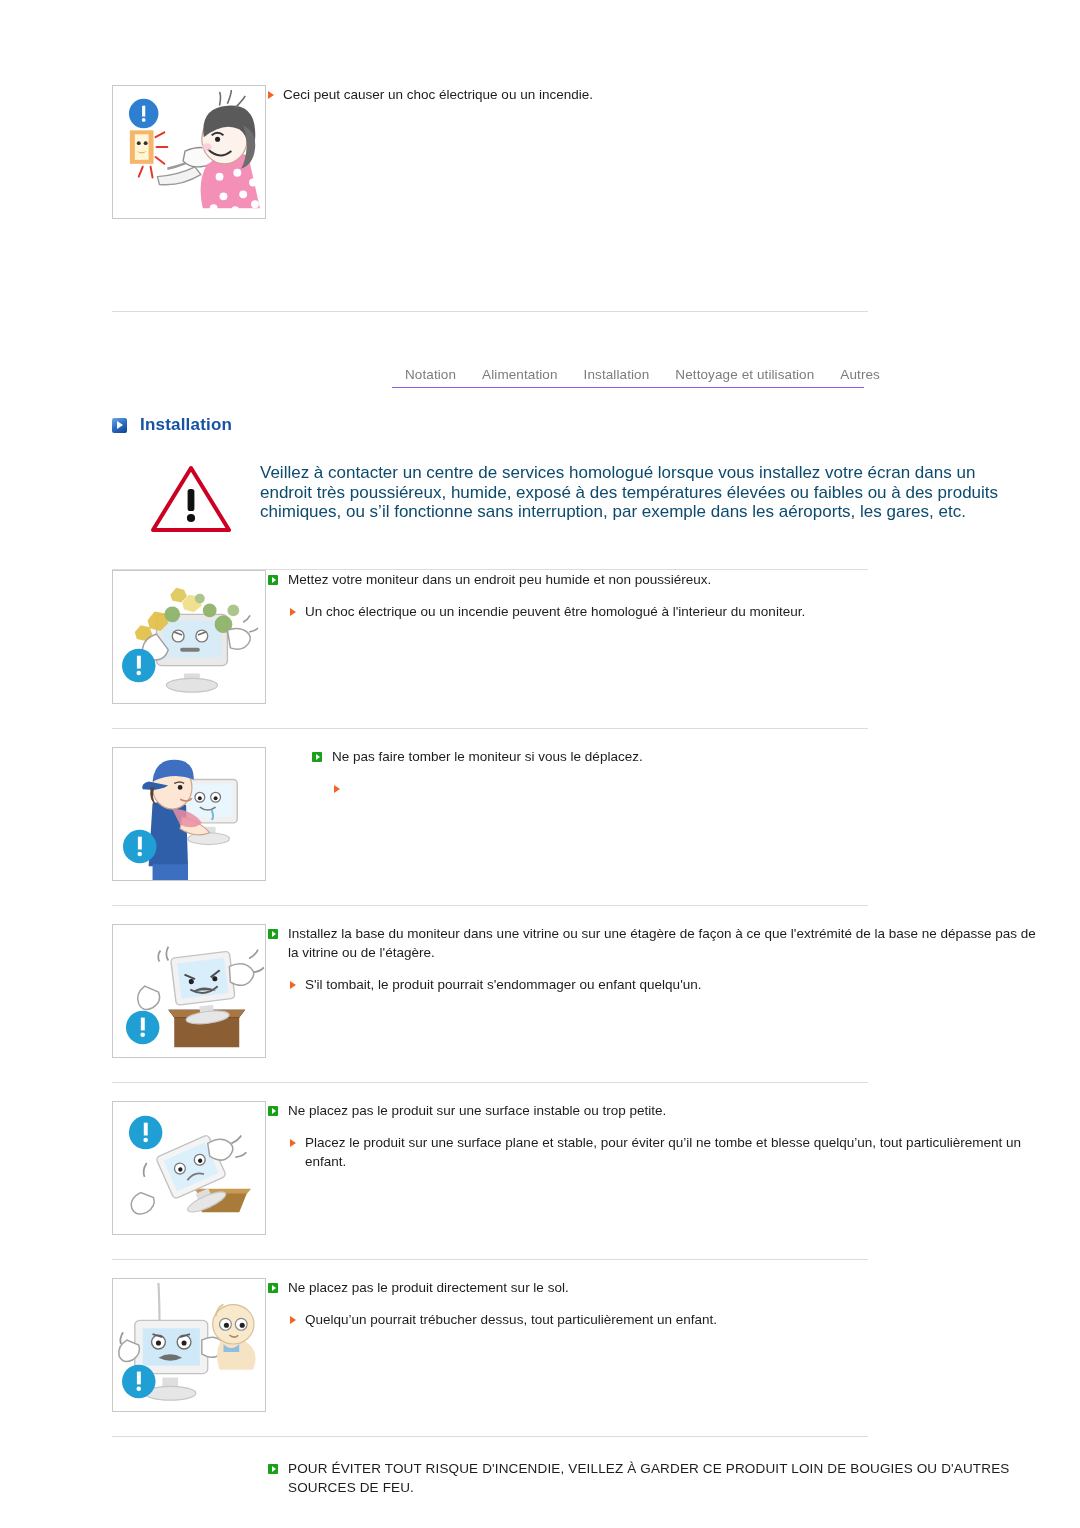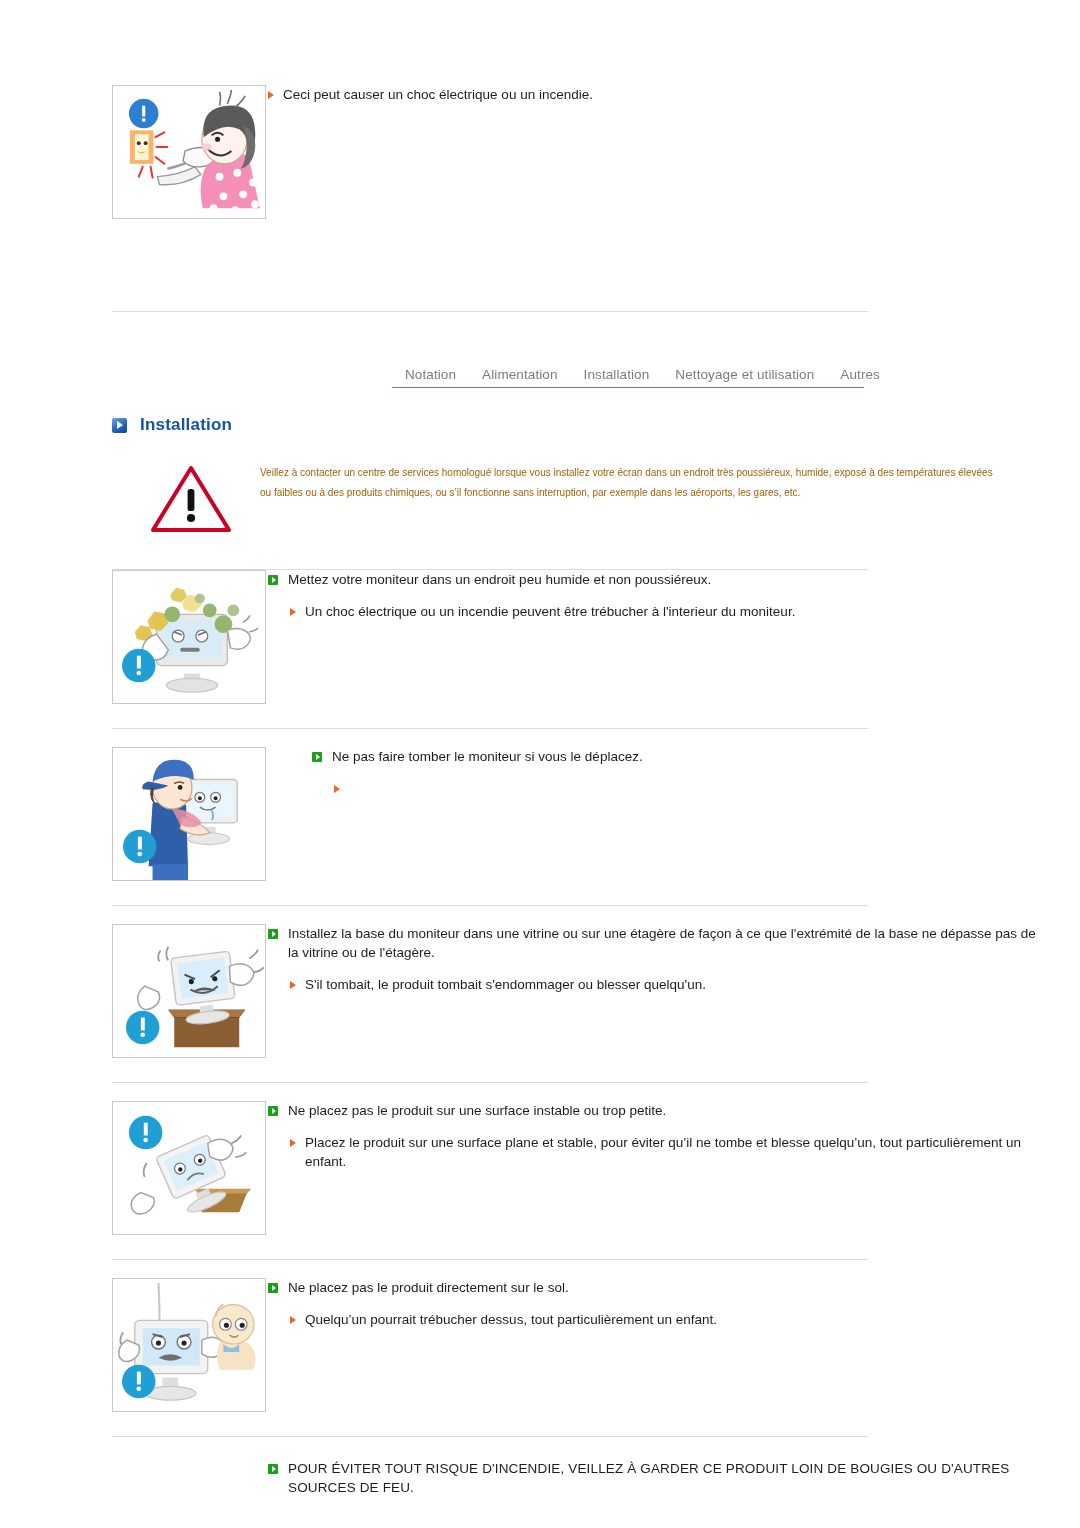--- a/index.html
+++ b/index.html
@@ -139,23 +139,23 @@
   .txt {
     font-size: 13.5px;
     line-height: 19px;
     color: #1d1d1d;
   }
   .txt.caps { letter-spacing: .15px; }
   .gap-sm { height: 13px; }
   .gap-md { height: 17px; }
 
   .para {
-    font-size: 10px;
+    font-size: 17px;
     line-height: 19.5px;
-    color: #a16207;
+    color: #0c4a6e;
   }
 </style>
 </head>
 <body>
 
 <div class="page">
 
   <div class="row" style="margin-top:85px;">
     <div class="thumb-cell">
       <div class="illus">
@@ -297,21 +297,21 @@
       </div>
     </div>
     <div class="text-cell">
       <div class="b-green">
         <span class="g-sq"></span>
         <span class="txt">Mettez votre moniteur dans un endroit peu humide et non poussiéreux.</span>
       </div>
       <div class="gap-sm"></div>
       <div class="b-orange">
         <span class="o-tri"></span>
-        <span class="txt">Un choc électrique ou un incendie peuvent être trébucher à l'interieur du moniteur.</span>
+        <span class="txt">Un choc électrique ou un incendie peuvent être homologué à l'interieur du moniteur.</span>
       </div>
     </div>
   </div>
 
   <div class="sep" style="margin-top:24px;"></div>
 
   <div class="row" style="margin-top:18px;gap:44px;">
     <div class="thumb-cell">
       <div class="illus">
         <svg viewBox="0 0 154 134" xmlns="http://www.w3.org/2000/svg">
@@ -406,21 +406,21 @@
       </div>
     </div>
     <div class="text-cell">
       <div class="b-green">
         <span class="g-sq"></span>
         <span class="txt">Installez la base du moniteur dans une vitrine ou sur une étagère de façon à ce que l'extrémité de la base ne dépasse pas de la vitrine ou de l'étagère.</span>
       </div>
       <div class="gap-sm"></div>
       <div class="b-orange">
         <span class="o-tri"></span>
-        <span class="txt">S'il tombait, le produit tombait s'endommager ou blesser quelqu'un.</span>
+        <span class="txt">S'il tombait, le produit pourrait s'endommager ou enfant quelqu'un.</span>
       </div>
     </div>
   </div>
 
   <div class="sep" style="margin-top:24px;"></div>
 
   <div class="row" style="margin-top:18px;">
     <div class="thumb-cell">
       <div class="illus">
         <svg viewBox="0 0 154 134" xmlns="http://www.w3.org/2000/svg">

